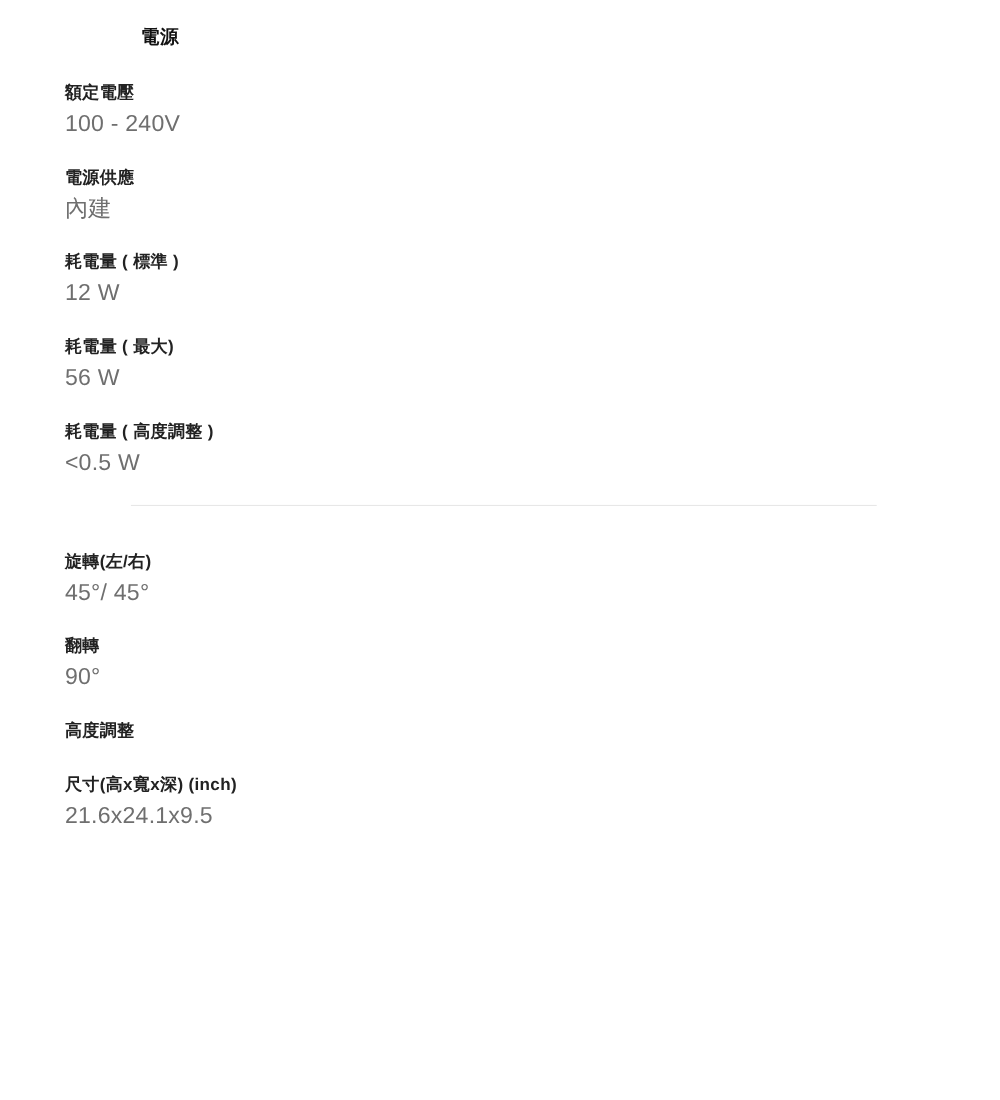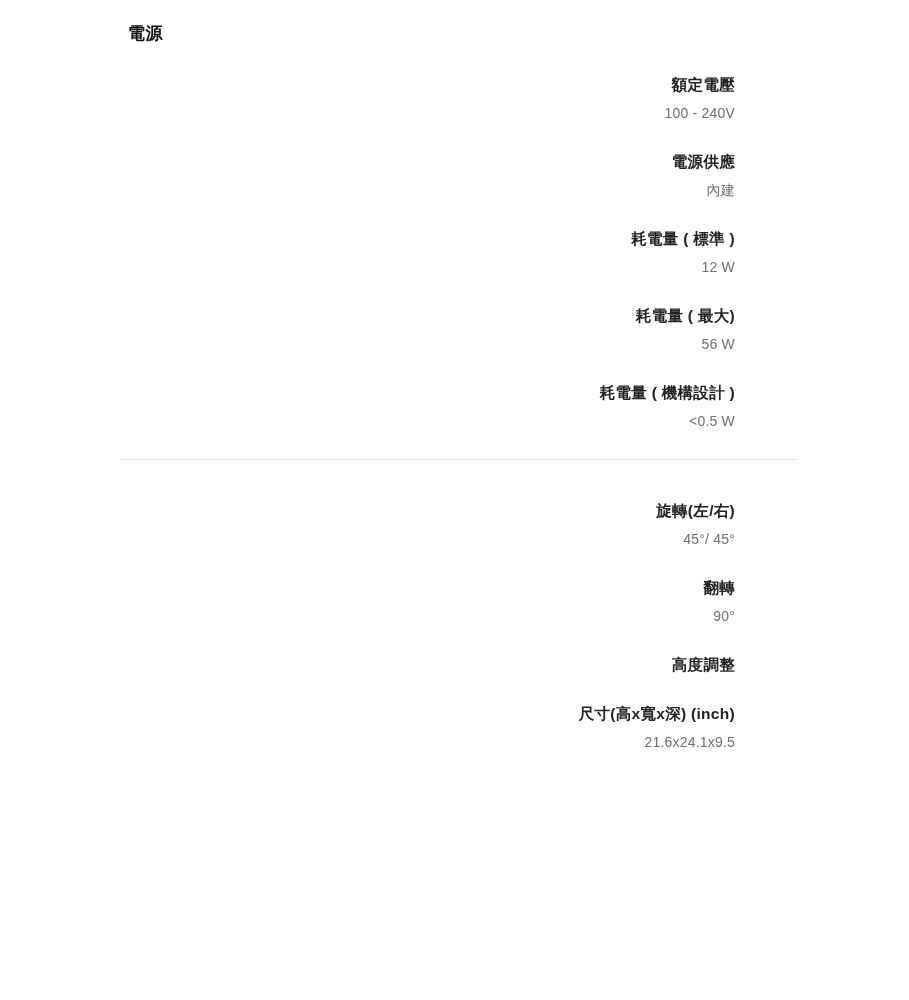--- a/index.html
+++ b/index.html
@@ -21,32 +21,31 @@
     color: #121212;
     line-height: 24px;
     letter-spacing: 0.5px;
   }
   .section-body {
     margin-top: 28px;
   }
   .spec-item {
     margin-left: 59px;
     margin-bottom: 27px;
-    text-align: right;
   }
   .spec-label {
     font-size: 15.5px;
     font-weight: 700;
     color: #222222;
     line-height: 22px;
     letter-spacing: 0.3px;
   }
   .spec-value {
     margin-top: 6px;
-    font-size: 14px;
+    font-size: 21px;
     font-weight: 400;
     color: #6f6f6f;
     line-height: 22px;
     letter-spacing: 0.2px;
   }
   .section-divider {
     border: none;
     border-top: 1px solid #e7e7e7;
     width: 678px;
     margin: 0 0 0 119px;
@@ -77,21 +76,21 @@
         <div class="spec-label">耗電量 ( 標準 )</div>
         <div class="spec-value">12 W</div>
       </div>
 
       <div class="spec-item">
         <div class="spec-label">耗電量 ( 最大)</div>
         <div class="spec-value">56 W</div>
       </div>
 
       <div class="spec-item">
-        <div class="spec-label">耗電量 ( 機構設計 )</div>
+        <div class="spec-label">耗電量 ( 高度調整 )</div>
         <div class="spec-value">&lt;0.5 W</div>
       </div>
 
     </div>
   </section>
 
   <hr class="section-divider">
 
   <section class="section-2">
     <div class="section-body">

